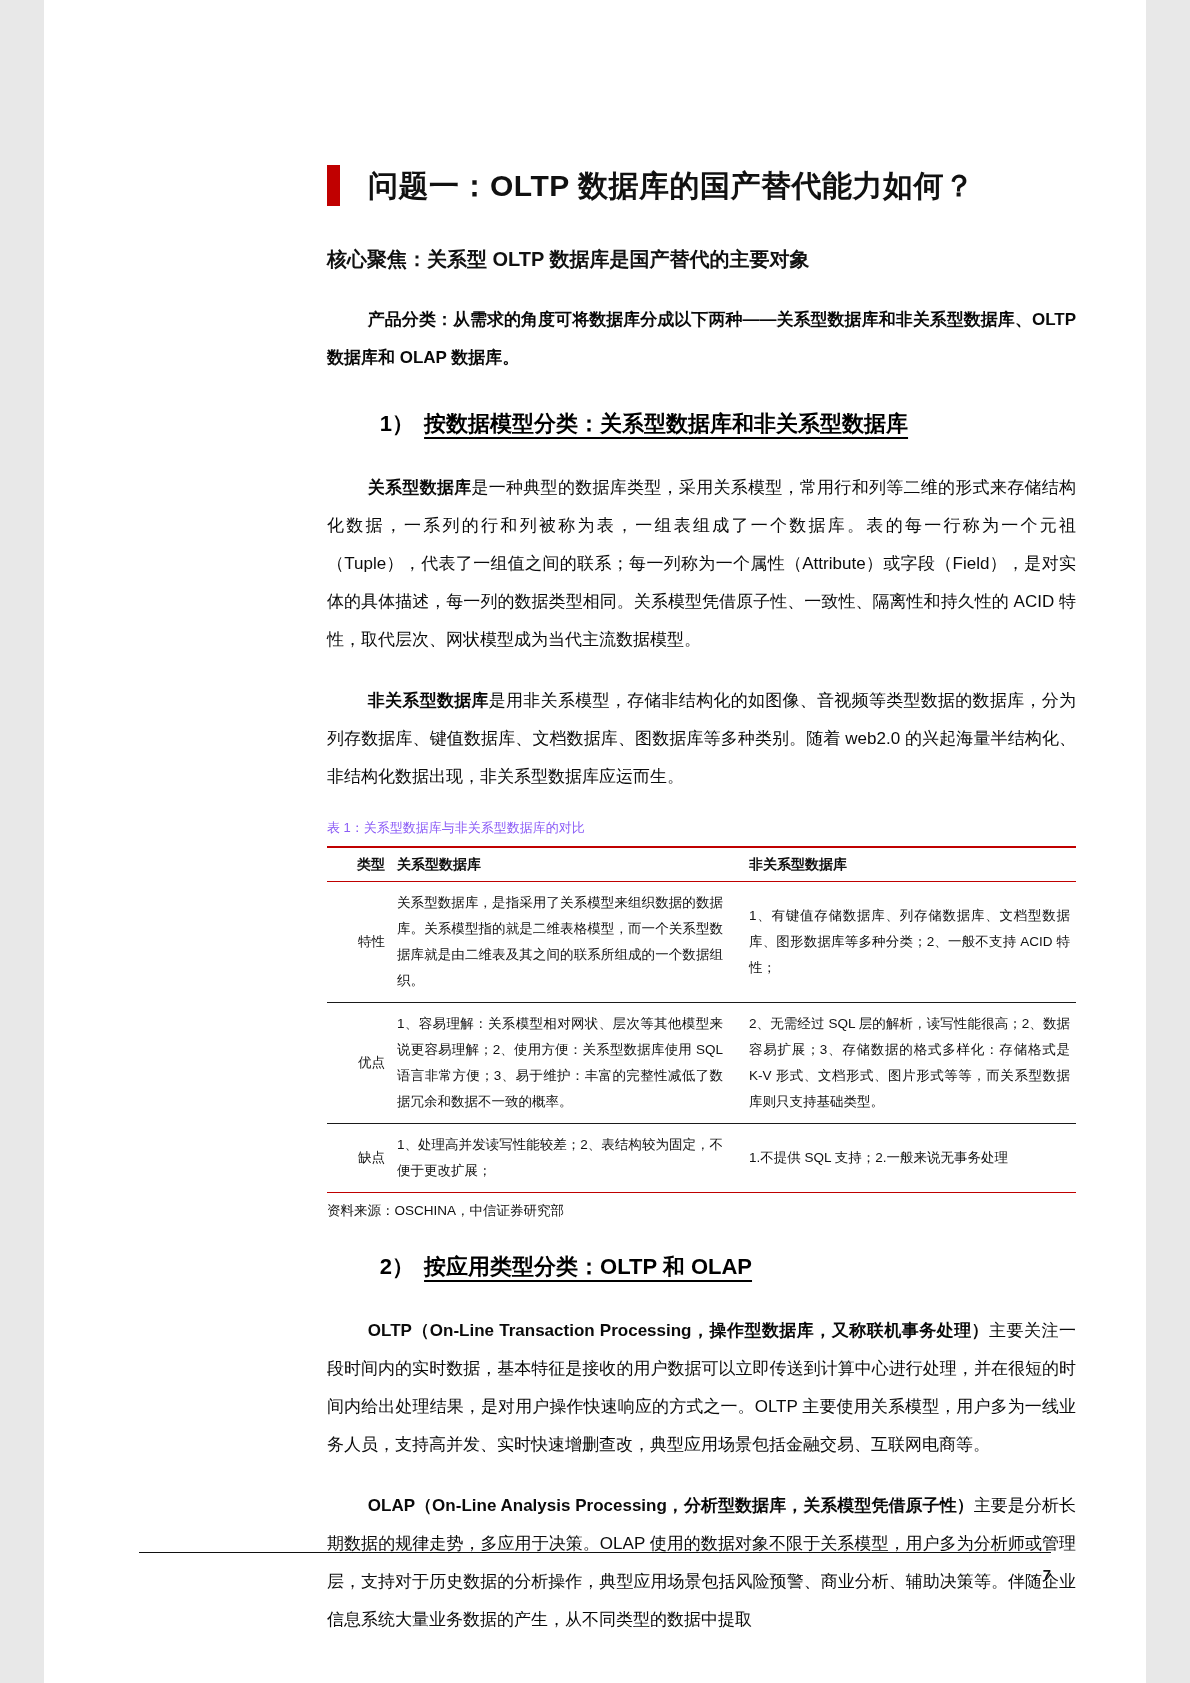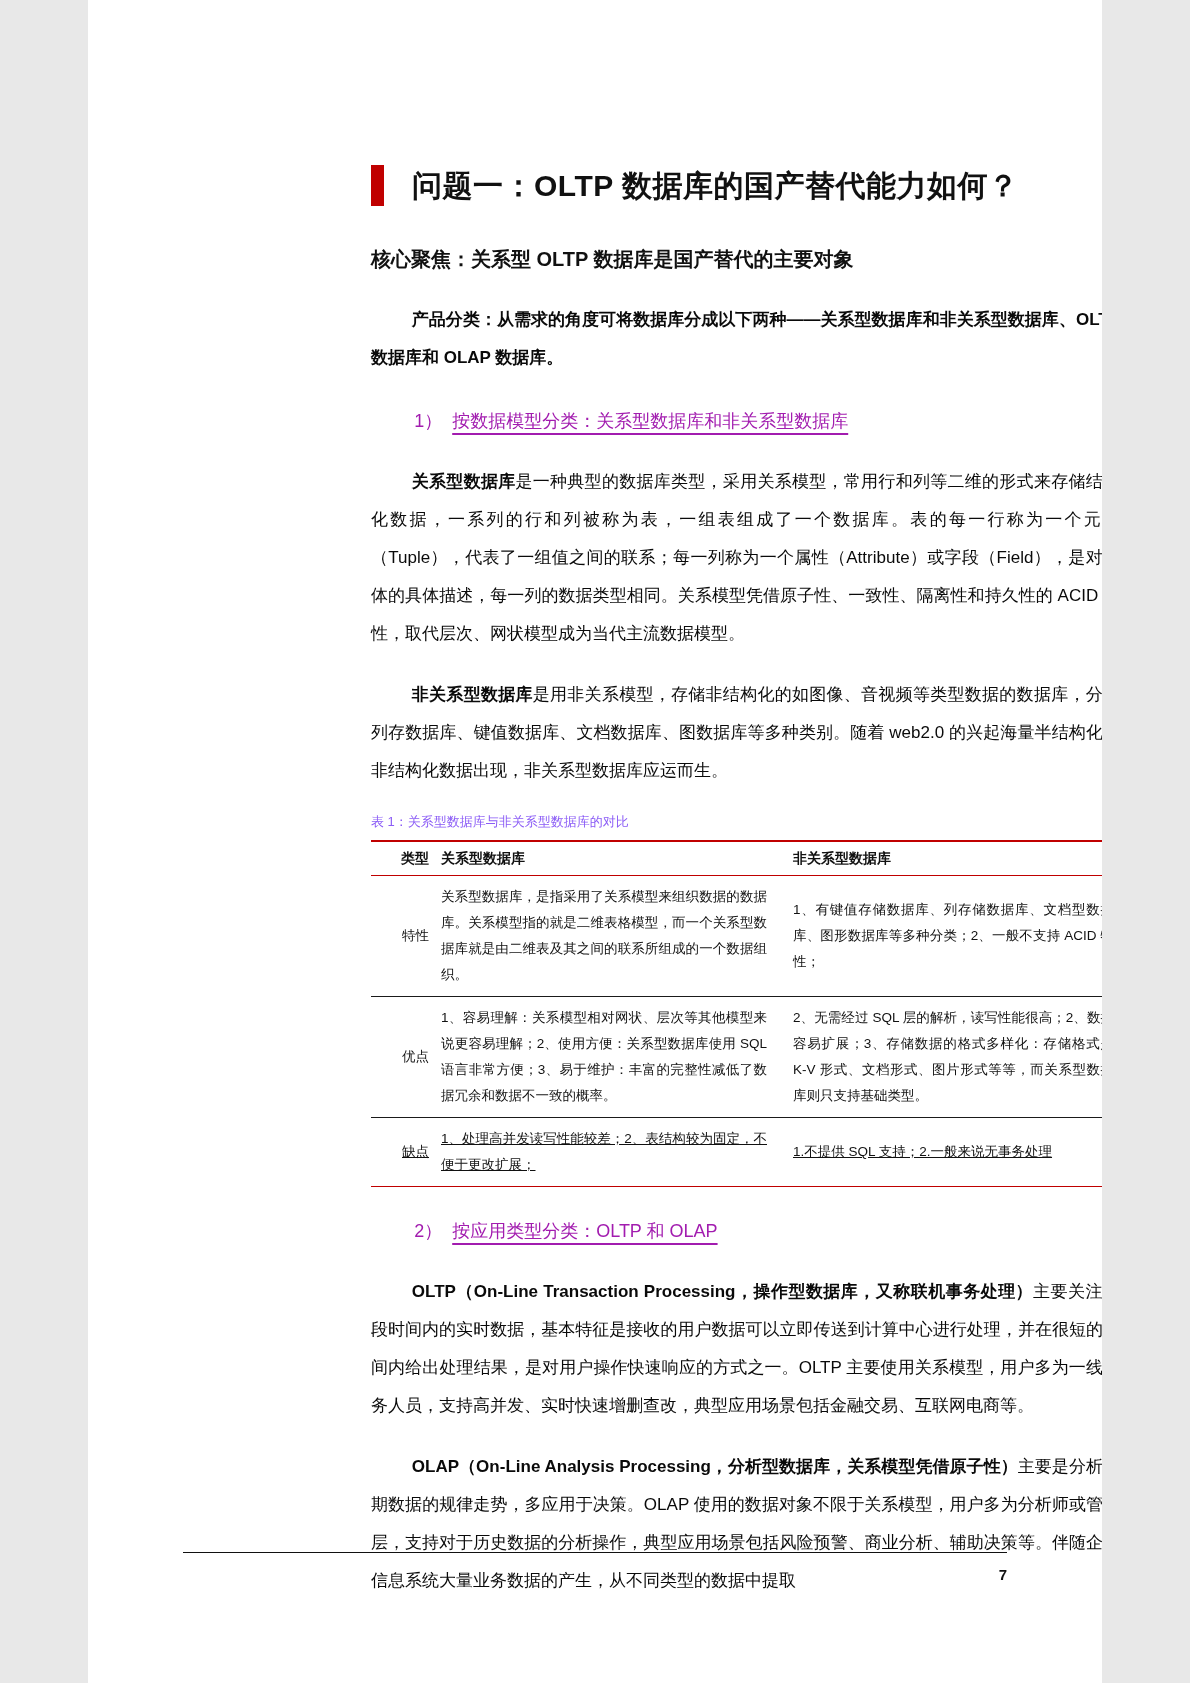--- a/index.html
+++ b/index.html
@@ -1,21 +1,21 @@
 <!DOCTYPE html>
 <html><head>
 <meta charset="utf-8">
 <style>
   * { margin: 0; padding: 0; box-sizing: border-box; }
   html, body { background: #e8e8e8; }
   body { font-family: "Liberation Sans", "DejaVu Sans", sans-serif; }
 
   .page {
     position: relative;
-    width: 1014px;
+    width: 1102px;
     height: 1683px;
     background: #ffffff;
     margin: 0 auto;
     overflow: hidden;
     color: #000;
     padding-left: 36px;
   }
 
   .content {
     position: absolute;
@@ -60,23 +60,23 @@
     text-align: justify;
     text-indent: 2.4em;
     color: #0a0a0a;
     margin-bottom: 23px;
   }
   p.para.bold { font-weight: bold; }
   p.para strong { font-weight: bold; }
 
   
   h3.sub-heading {
-    font-size: 18px;
-    font-weight: normal;
-    color: #a21caf;
+    font-size: 22px;
+    font-weight: bold;
+    color: #000000;
     margin: 32px 0 30px 0;
     padding-left: 2.4em;
   }
   h3.sub-heading .num { margin-right: 10px; }
   h3.sub-heading .u {
     text-decoration: underline;
     text-decoration-thickness: 1.5px;
     text-underline-offset: 6px;
   }
 
@@ -102,21 +102,21 @@
     border-bottom: 1.5px solid #c00000;
     font-size: 14px;
   }
   table.cmp-table td {
     padding: 8px 6px;
     line-height: 26px;
     vertical-align: middle;
     text-align: justify;
     border-bottom: 1px solid #1a1a1a;
   }
-  table.cmp-table tr:last-child td { border-bottom: none; text-decoration: underline; }
+  table.cmp-table tr:last-child td { border-bottom: none; }
   table.cmp-table .col-type  { width: 64px; }
   table.cmp-table .col-rel   { width: 352px; }
   table.cmp-table .col-nrel  { width: 333px; }
   table.cmp-table th.cell-type, table.cmp-table td.cell-type { padding-left: 8px; text-align: right; }
   table.cmp-table td.cell-rel, table.cmp-table th.cell-rel { padding-right: 20px; }
   .table-source {
     font-size: 13.5px;
     color: #111;
     margin-top: 9px;
   }
@@ -185,20 +185,21 @@
             <td class="cell-rel">1、容易理解：关系模型相对网状、层次等其他模型来说更容易理解；2、使用方便：关系型数据库使用 SQL 语言非常方便；3、易于维护：丰富的完整性减低了数据冗余和数据不一致的概率。</td>
             <td class="cell-nrel">2、无需经过 SQL 层的解析，读写性能很高；2、数据容易扩展；3、存储数据的格式多样化：存储格式是 K-V 形式、文档形式、图片形式等等，而关系型数据库则只支持基础类型。</td>
           </tr>
           <tr>
             <td class="cell-type">缺点</td>
             <td class="cell-rel">1、处理高并发读写性能较差；2、表结构较为固定，不便于更改扩展；</td>
             <td class="cell-nrel">1.不提供 SQL 支持；2.一般来说无事务处理</td>
           </tr>
         </tbody>
       </table>
+      <div class="table-source">资料来源：OSCHINA，中信证券研究部</div>
     </div>
 
     <h3 class="sub-heading"><span class="num">2）</span><span class="u">按应用类型分类：OLTP 和 OLAP</span></h3>
 
     <p class="para"><strong>OLTP（On-Line Transaction Processing，操作型数据库，又称联机事务处理）</strong><span>主要关注一段时间内的实时数据，基本特征是接收的用户数据可以立即传送到计算中心进行处理，并在很短的时间内给出处理结果，是对用户操作快速响应的方式之一。OLTP 主要使用关系模型，用户多为一线业务人员，支持高并发、实时快速增删查改，典型应用场景包括金融交易、互联网电商等。</span></p>
 
     <p class="para"><strong>OLAP（On-Line Analysis Processing，分析型数据库，关系模型凭借原子性）</strong><span>主要是分析长期数据的规律走势，多应用于决策。OLAP 使用的数据对象不限于关系模型，用户多为分析师或管理层，支持对于历史数据的分析操作，典型应用场景包括风险预警、商业分析、辅助决策等。伴随企业信息系统大量业务数据的产生，从不同类型的数据中提取</span></p>
 
   </div>
 

